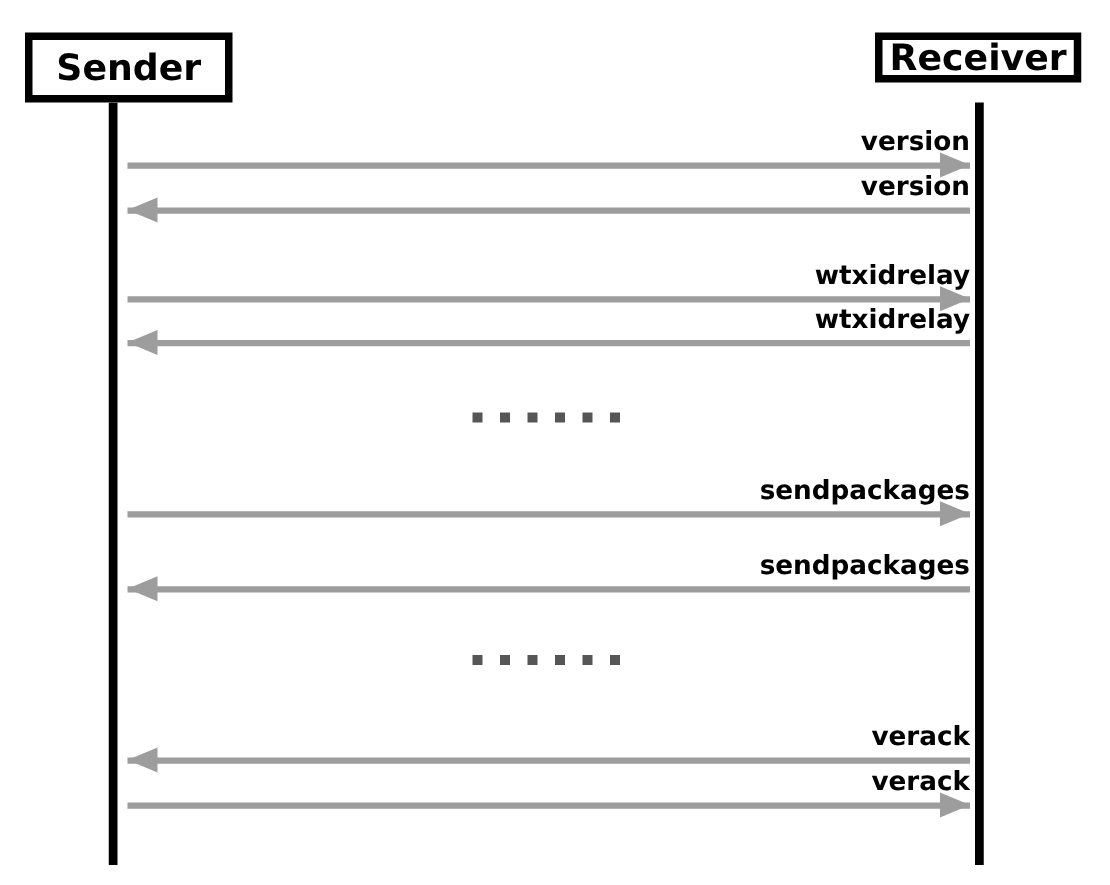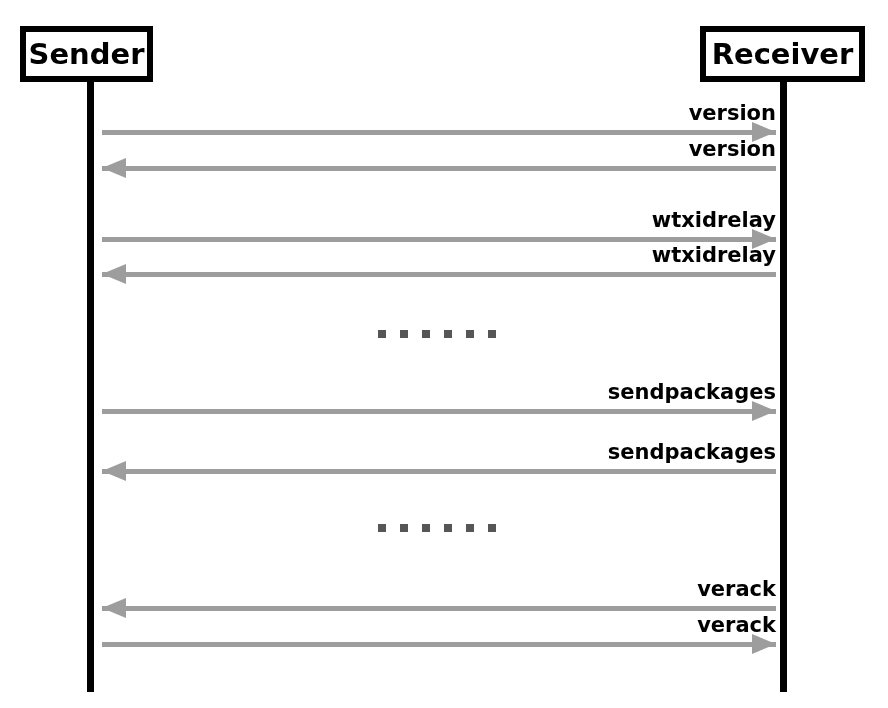--- a/index.html
+++ b/index.html
@@ -95,25 +95,25 @@
     margin-right: 0;
   }
 </style>
 </head>
 <body>
 
 <div id="diagram-root">
 
   <div id="participants-layer">
       <div class="lifeline" style="left: 87px; top: 82px; height: 610px; background: rgb(0, 0, 0);"></div>
-      <div class="participant-box" style="left: 20px; top: 26px; width: 133px; height: 56px; justify-content: center;">
+      <div class="participant-box" style="left: 20px; top: 26px; width: 166px; height: 56px; justify-content: center;">
         <span class="participant-label">Sender</span>
       </div>
       <div class="lifeline" style="left: 780px; top: 82px; height: 610px; background: rgb(0, 0, 0);"></div>
-      <div class="participant-box" style="left: 700px; top: 26px; width: 165px; height: 56px;">
+      <div class="participant-box" style="left: 700px; top: 26px; width: 165px; height: 40px;">
         <span class="participant-label">Receiver</span>
       </div>
     </div>
 
   <div id="messages-layer">
       <div class="message" style="left: 102px; top: 130px; width: 674px;">
         <div class="message-line" style="width: 674px; background: rgb(157, 157, 157);"></div>
         <div class="arrowhead right" style="left: 650px; border-left-color: rgb(157, 157, 157);"></div>
         <div class="message-label">version</div>
       </div>

